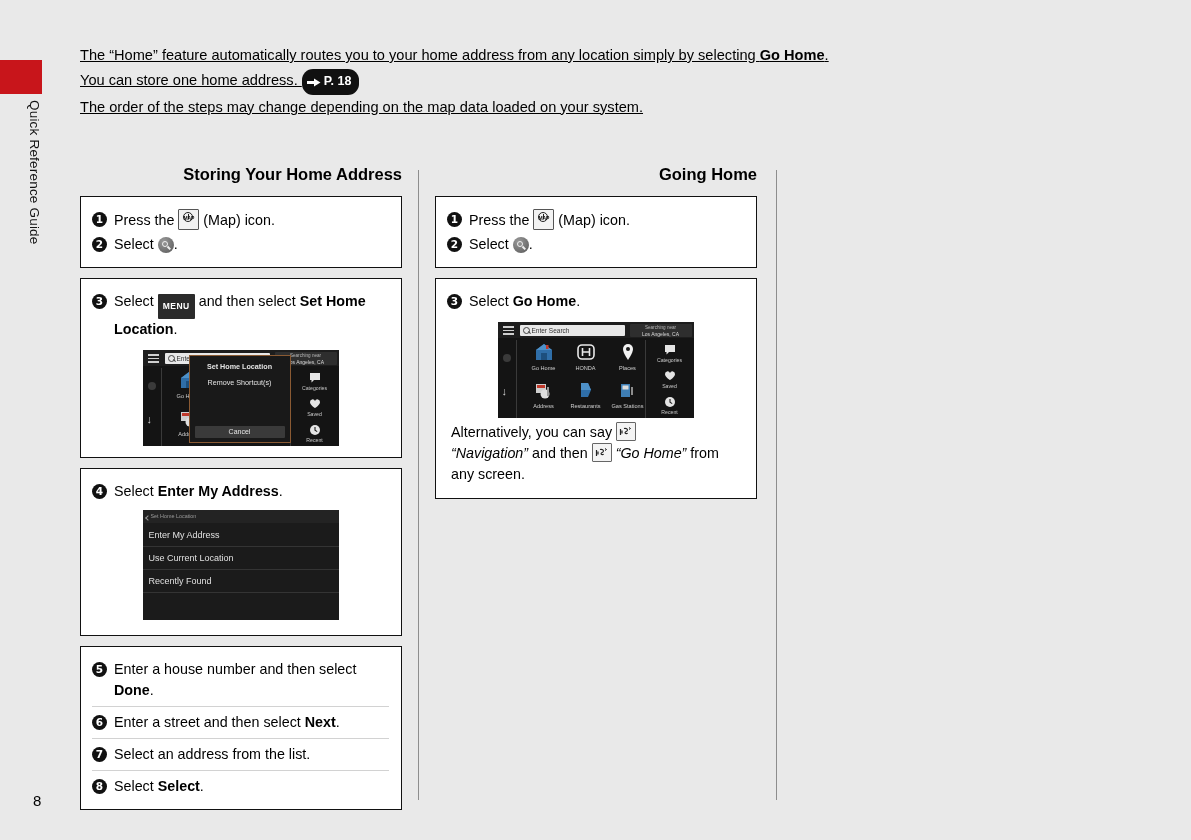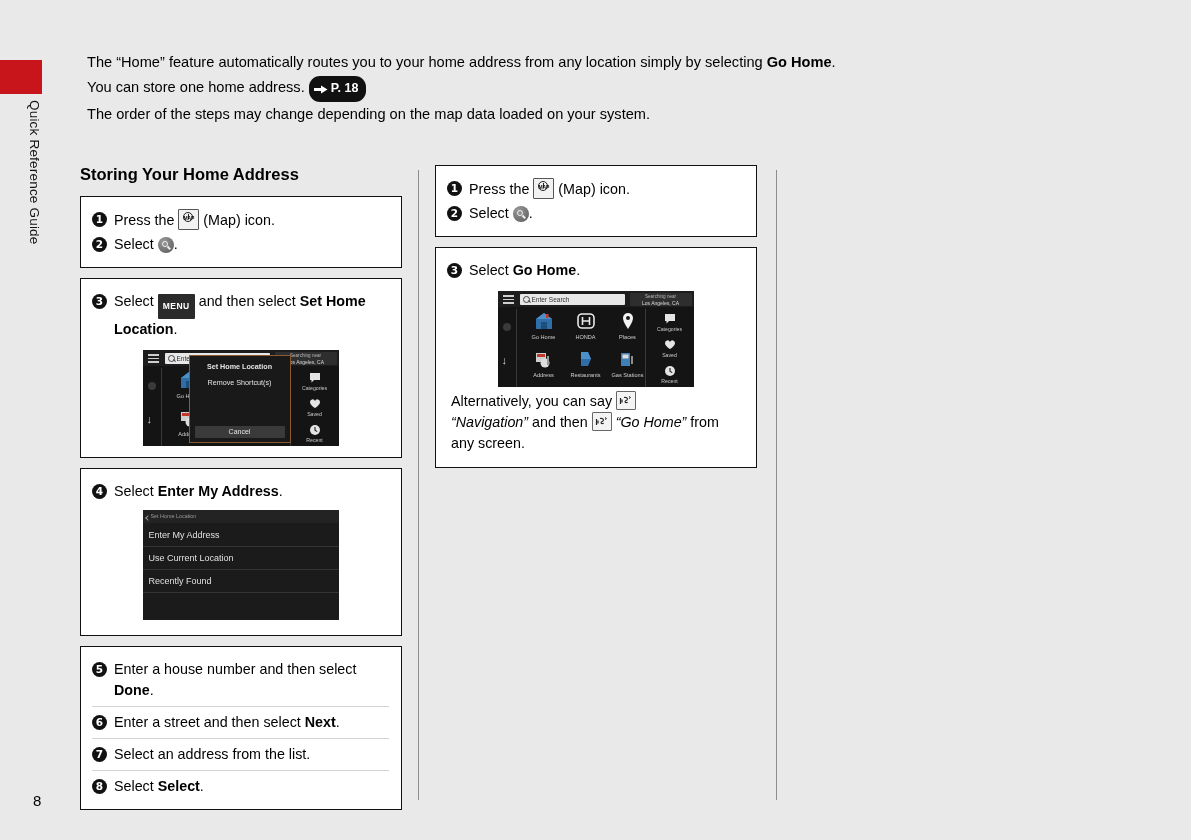--- a/index.html
+++ b/index.html
@@ -19,40 +19,40 @@
     position:absolute;left:0px;top:100px;width:42px;
     font-size:13.5px;letter-spacing:.2px;color:#111;
     writing-mode:vertical-rl;text-orientation:mixed;
     white-space:nowrap;
   }
   
   .page{position:absolute;left:80px;top:44px;width:1060px;}
   h1.title{
     font-size:26.5px;font-weight:bold;margin:0 0 8px 0;letter-spacing:-0.2px;
   }
-  .intro{font-size:14.6px;line-height:23.5px;margin:7px;}
+  .intro{font-size:14.6px;line-height:23.5px;margin:0;text-decoration:underline;}
   .intro div{margin-bottom:1px;}
   b{font-weight:bold;}
   
   .pref{
     display:inline-flex;align-items:center;gap:3px;
     background:#111;color:#fff;border-radius:11px;
     padding:1px 8px 1px 5px;font-size:12.5px;font-weight:bold;
     vertical-align:-2px;letter-spacing:0px;
   }
   .pref svg{display:block;}
   
   .cols{position:absolute;left:80px;top:165px;width:1060px;height:640px;}
   .vdiv{position:absolute;top:5px;width:1px;height:630px;background:#8d8d8d;}
   .vdiv.a{left:338px;}
   .vdiv.b{left:696px;}
   .col{position:absolute;top:0;width:322px;}
   .col.left{left:0px;}
   .col.right{left:355px;}
-  h2.subhead{font-size:16.5px;font-weight:bold;margin:0 0 12px 0;}
+  h2.subhead{font-size:16.5px;font-weight:bold;margin:0 0 12px 0;text-align:right;}
   .box{
     border:1.6px solid #111;background:#fff;margin-bottom:10px;
     padding:9px 12px 9px 11px;box-sizing:border-box;
   }
   .step{display:flex;align-items:flex-start;gap:7px;font-size:14.3px;line-height:21px;margin:3px 0;}
   .num{
     flex:0 0 auto;width:15px;height:15px;border-radius:50%;background:#111;color:#fff;
     font-size:10.5px;font-weight:bold;line-height:15px;text-align:center;margin-top:3px;
     font-family:"DejaVu Sans", sans-serif;
   }
@@ -339,20 +339,21 @@
       </div>
       <div class="rule"></div>
       <div class="step">
         <span class="num">8</span>
         <span class="txt"><span>Select </span><b>Select</b><span>.</span></span>
       </div>
     </div>
   </div>
 
   <div class="col right">
+    <h2 class="subhead">Going Home</h2>
 
     <div class="box">
       <div class="step">
         <span class="num">1</span>
         <span class="txt"><span>Press the </span><span class="hw-map"><span class="ring"></span><span class="lbl">MAP</span></span><span> (Map) icon.</span></span>
       </div>
       <div class="step">
         <span class="num">2</span>
         <span class="txt"><span>Select </span><span class="hw-search"></span><span>.</span></span>
       </div>

